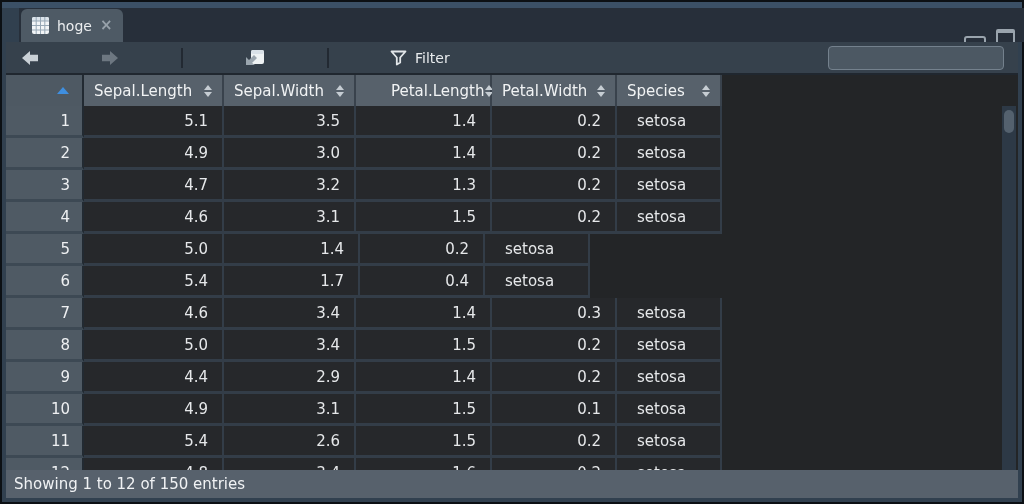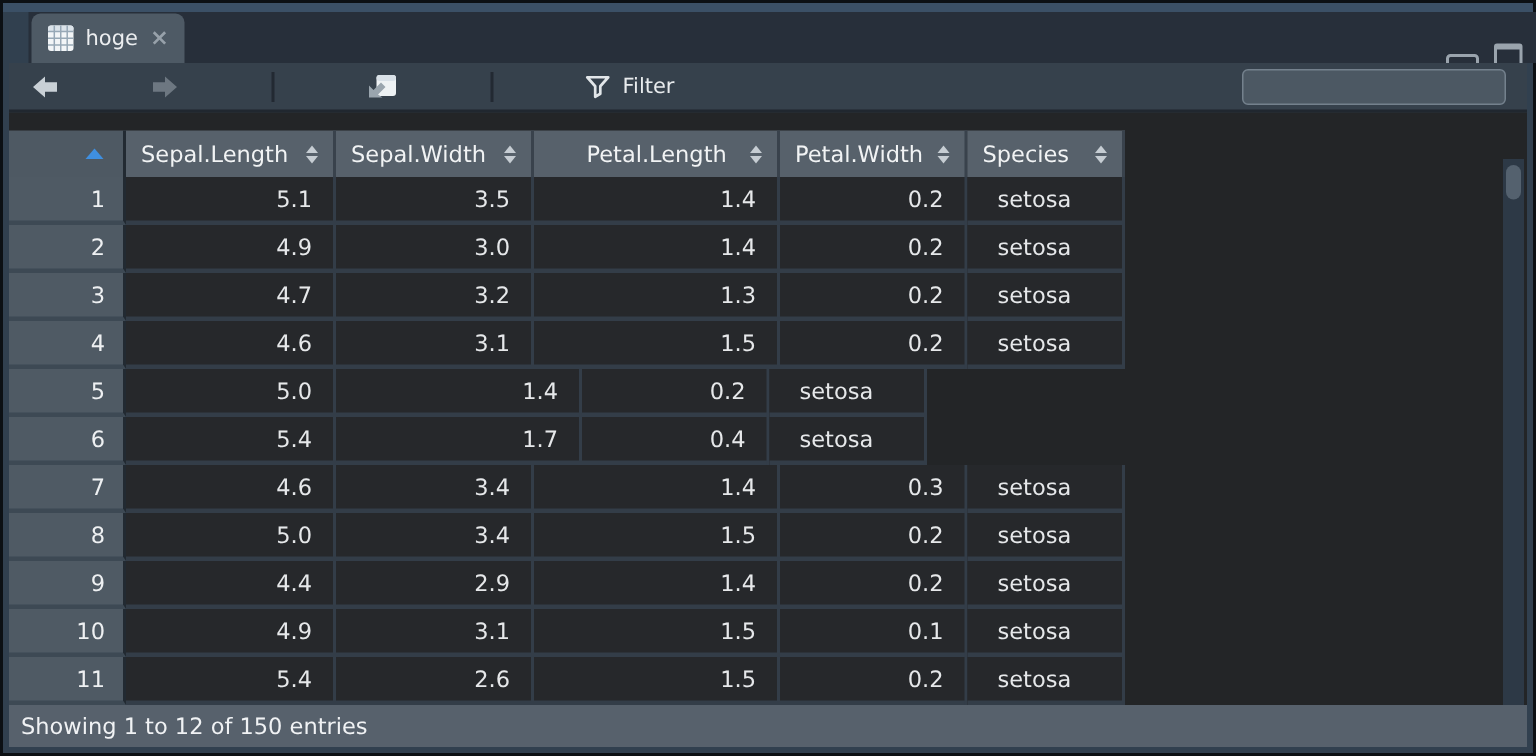--- a/index.html
+++ b/index.html
@@ -25,35 +25,35 @@
   .tbtn{display:flex;align-items:center;justify-content:center;height:26px;padding:0 6px;cursor:default;}
   .sep{width:2px;height:20px;background:#222932;margin:0 7px;}
   .filter-label{color:#e8ebed;font-size:14px;margin-left:8px;}
   .searchbox{margin-left:auto;margin-right:14px;width:162px;height:22px;background:#4c5863;
              border:1px solid #74818d;border-radius:4px;display:flex;align-items:center;padding:0 6px;}
   .searchbox input{flex:1;border:none;background:transparent;outline:none;color:#e8ebed;
              font-size:13px;font-family:inherit;margin-left:6px;}
 
   
   .content{position:absolute;left:4px;top:73px;width:1012px;height:395px;background:#232527;overflow:hidden;}
-  .tbl{position:absolute;left:0;top:12px;}
+  .tbl{position:absolute;left:0;top:0;}
   .thead{display:flex;height:31px;}
   .th{background:#57616b;box-sizing:border-box;border-right:2px solid #39424c;
       display:flex;align-items:center;color:#f1f3f4;font-size:15px;padding-left:10px;cursor:default;}
   .th.corner{width:78px;background:#4e5963;border-right-color:#222a32;justify-content:flex-end;
       padding-left:0;padding-right:13px;}
   .tr{display:flex;height:32px;}
   .rowlabel{width:78px;background:#4f5a64;box-sizing:border-box;border-right:2px solid #222a32;
       border-bottom:3px solid #3d4954;color:#eef0f2;font-size:15px;display:flex;align-items:center;
       justify-content:flex-end;padding-right:12px;}
   .td{background:#26282b;box-sizing:border-box;border-right:2px solid #333d48;border-bottom:3px solid #333d48;
       color:#e6e8ea;font-size:15px;display:flex;align-items:center;}
   .td.num{justify-content:flex-end;padding-right:14px;}
   .td.text{justify-content:flex-start;padding-left:20px;}
-  .cw0{width:140px;}.cw1{width:132px;}.cw2{width:164px;padding-left:35px;}.cw3{width:125px;}.cw4{width:105px;}
+  .cw0{width:140px;}.cw1{width:132px;}.cw2{width:136px;padding-left:35px;}.cw3{width:125px;}.cw4{width:105px;}
 
   
   .sort-asc{width:0;height:0;border-left:6px solid transparent;border-right:6px solid transparent;
       border-bottom:7px solid #3f8fe0;}
   .sortboth{margin-left:auto;margin-right:10px;display:flex;flex-direction:column;gap:2px;align-items:center;}
   .sortboth .u{width:0;height:0;border-left:4px solid transparent;border-right:4px solid transparent;
       border-bottom:5px solid #c6cdd3;}
   .sortboth .d{width:0;height:0;border-left:4px solid transparent;border-right:4px solid transparent;
       border-top:5px solid #c6cdd3;}
 

